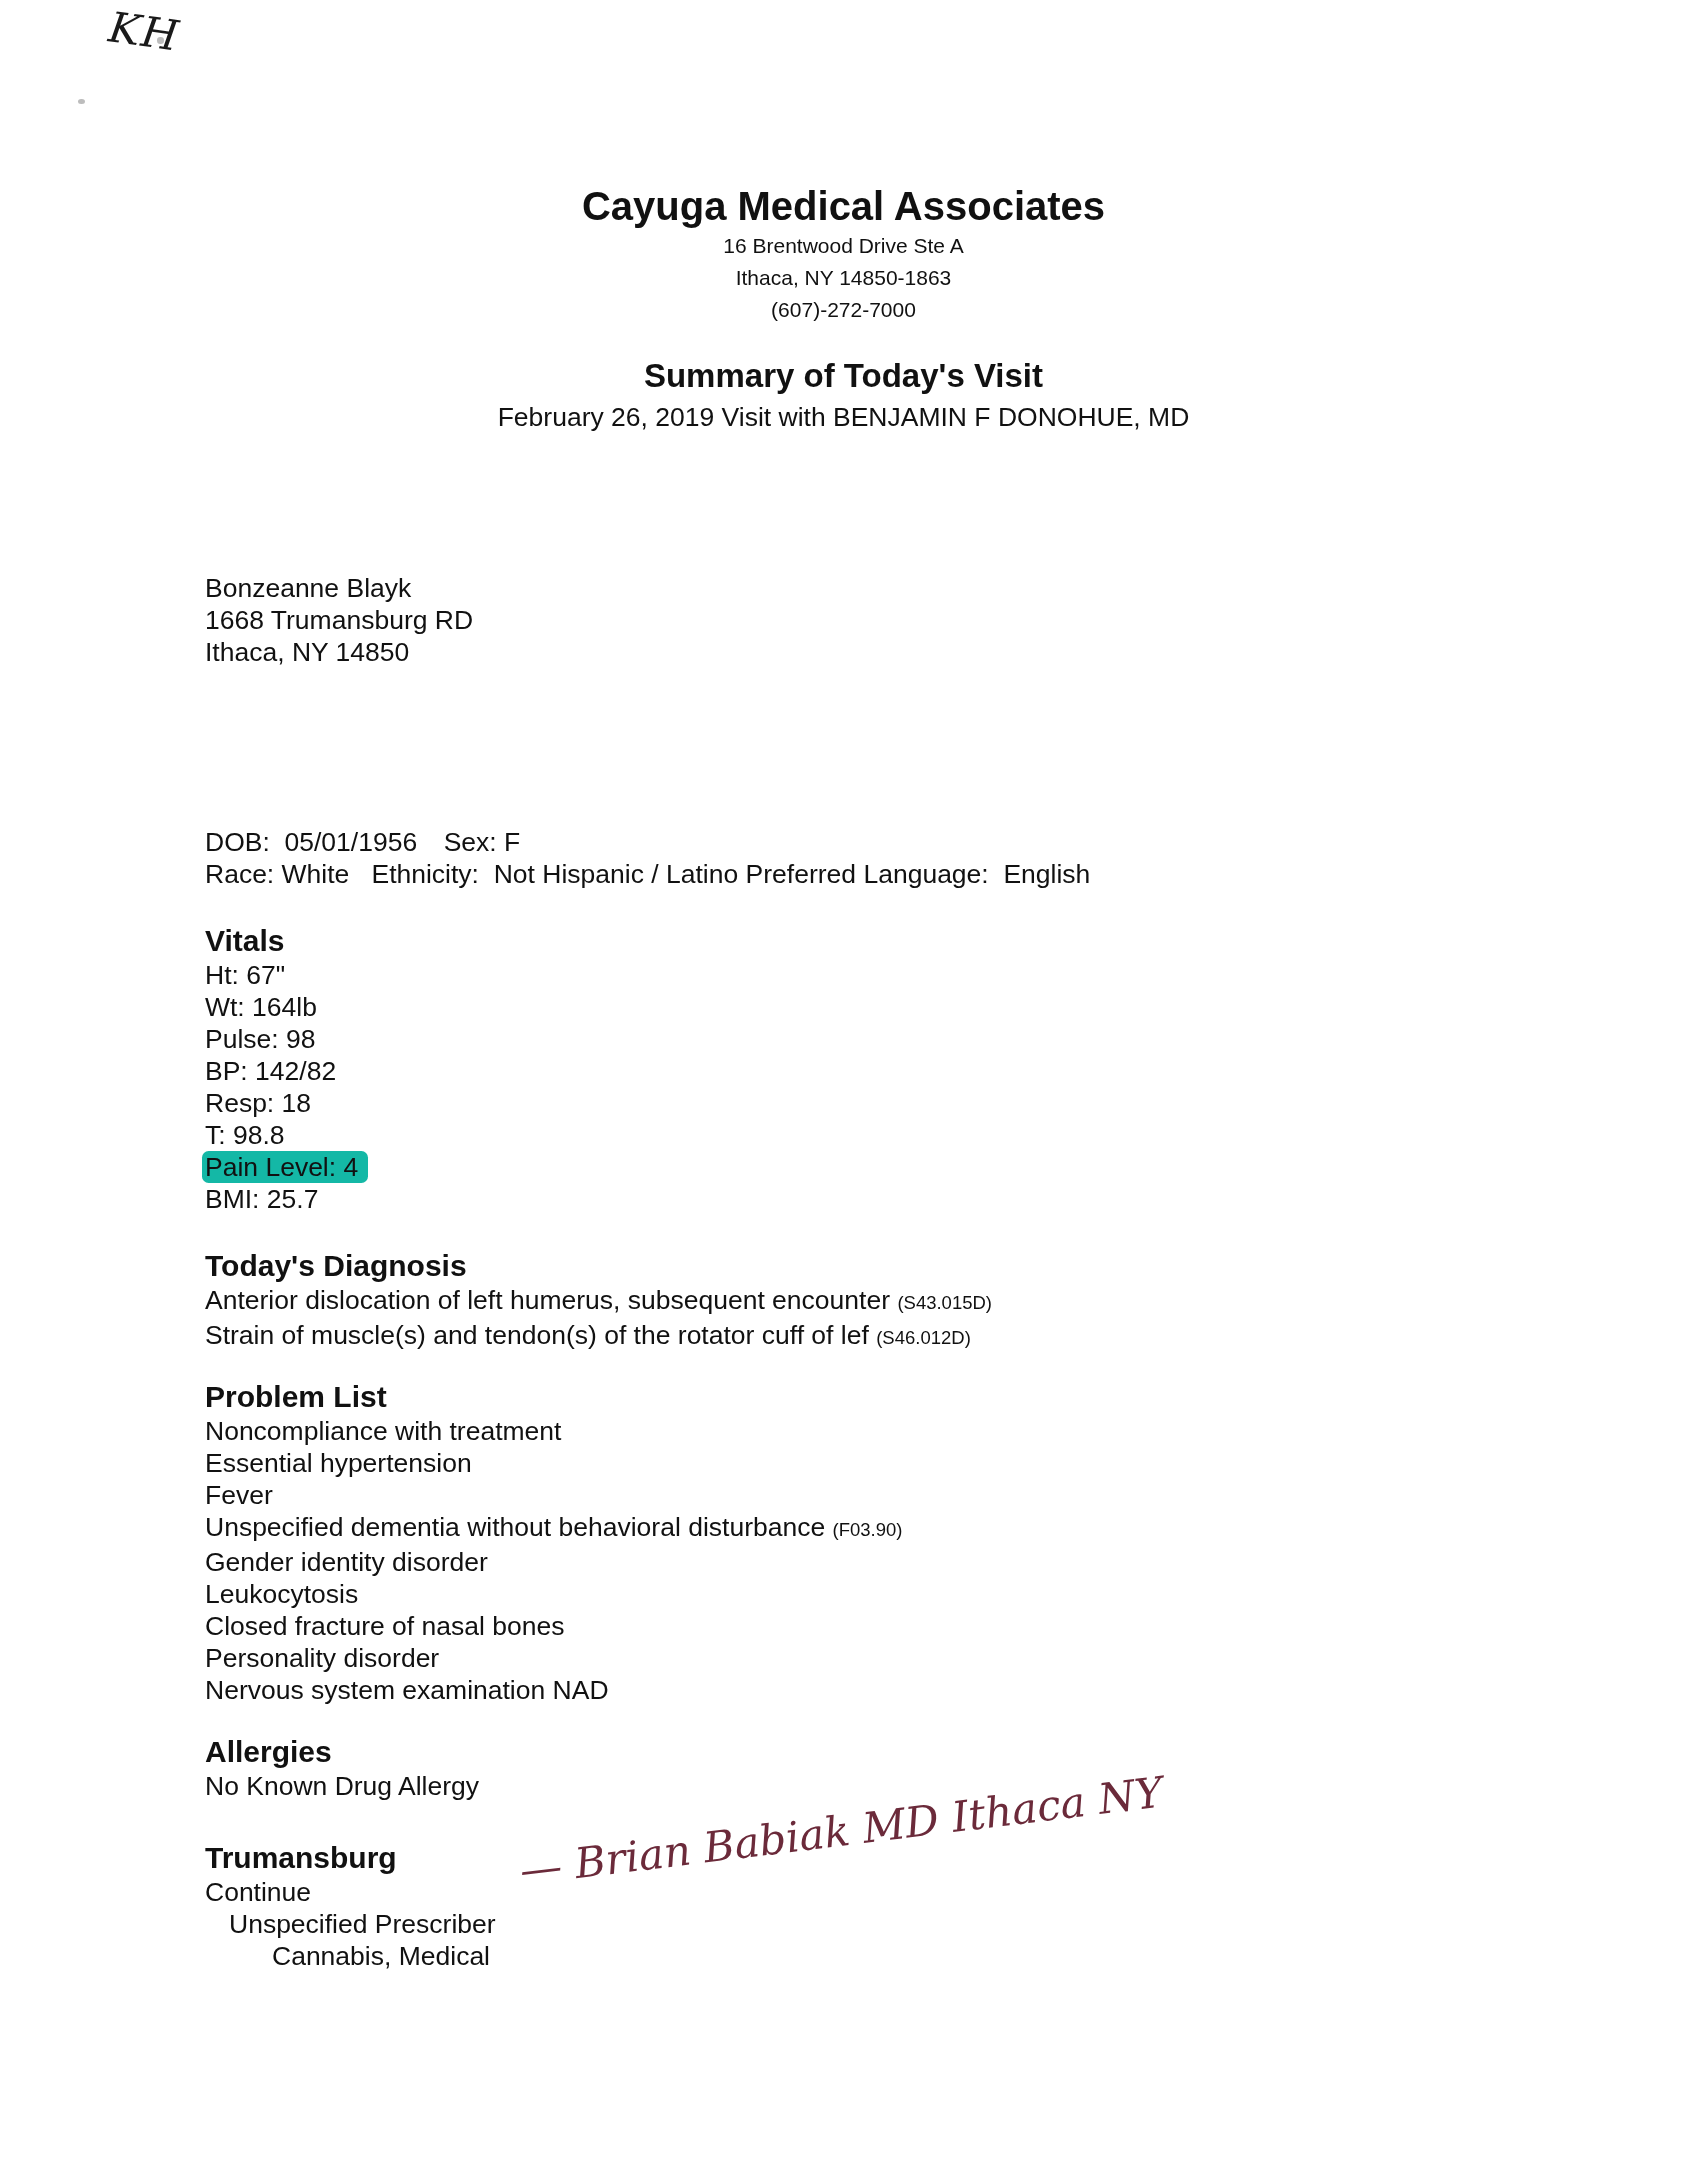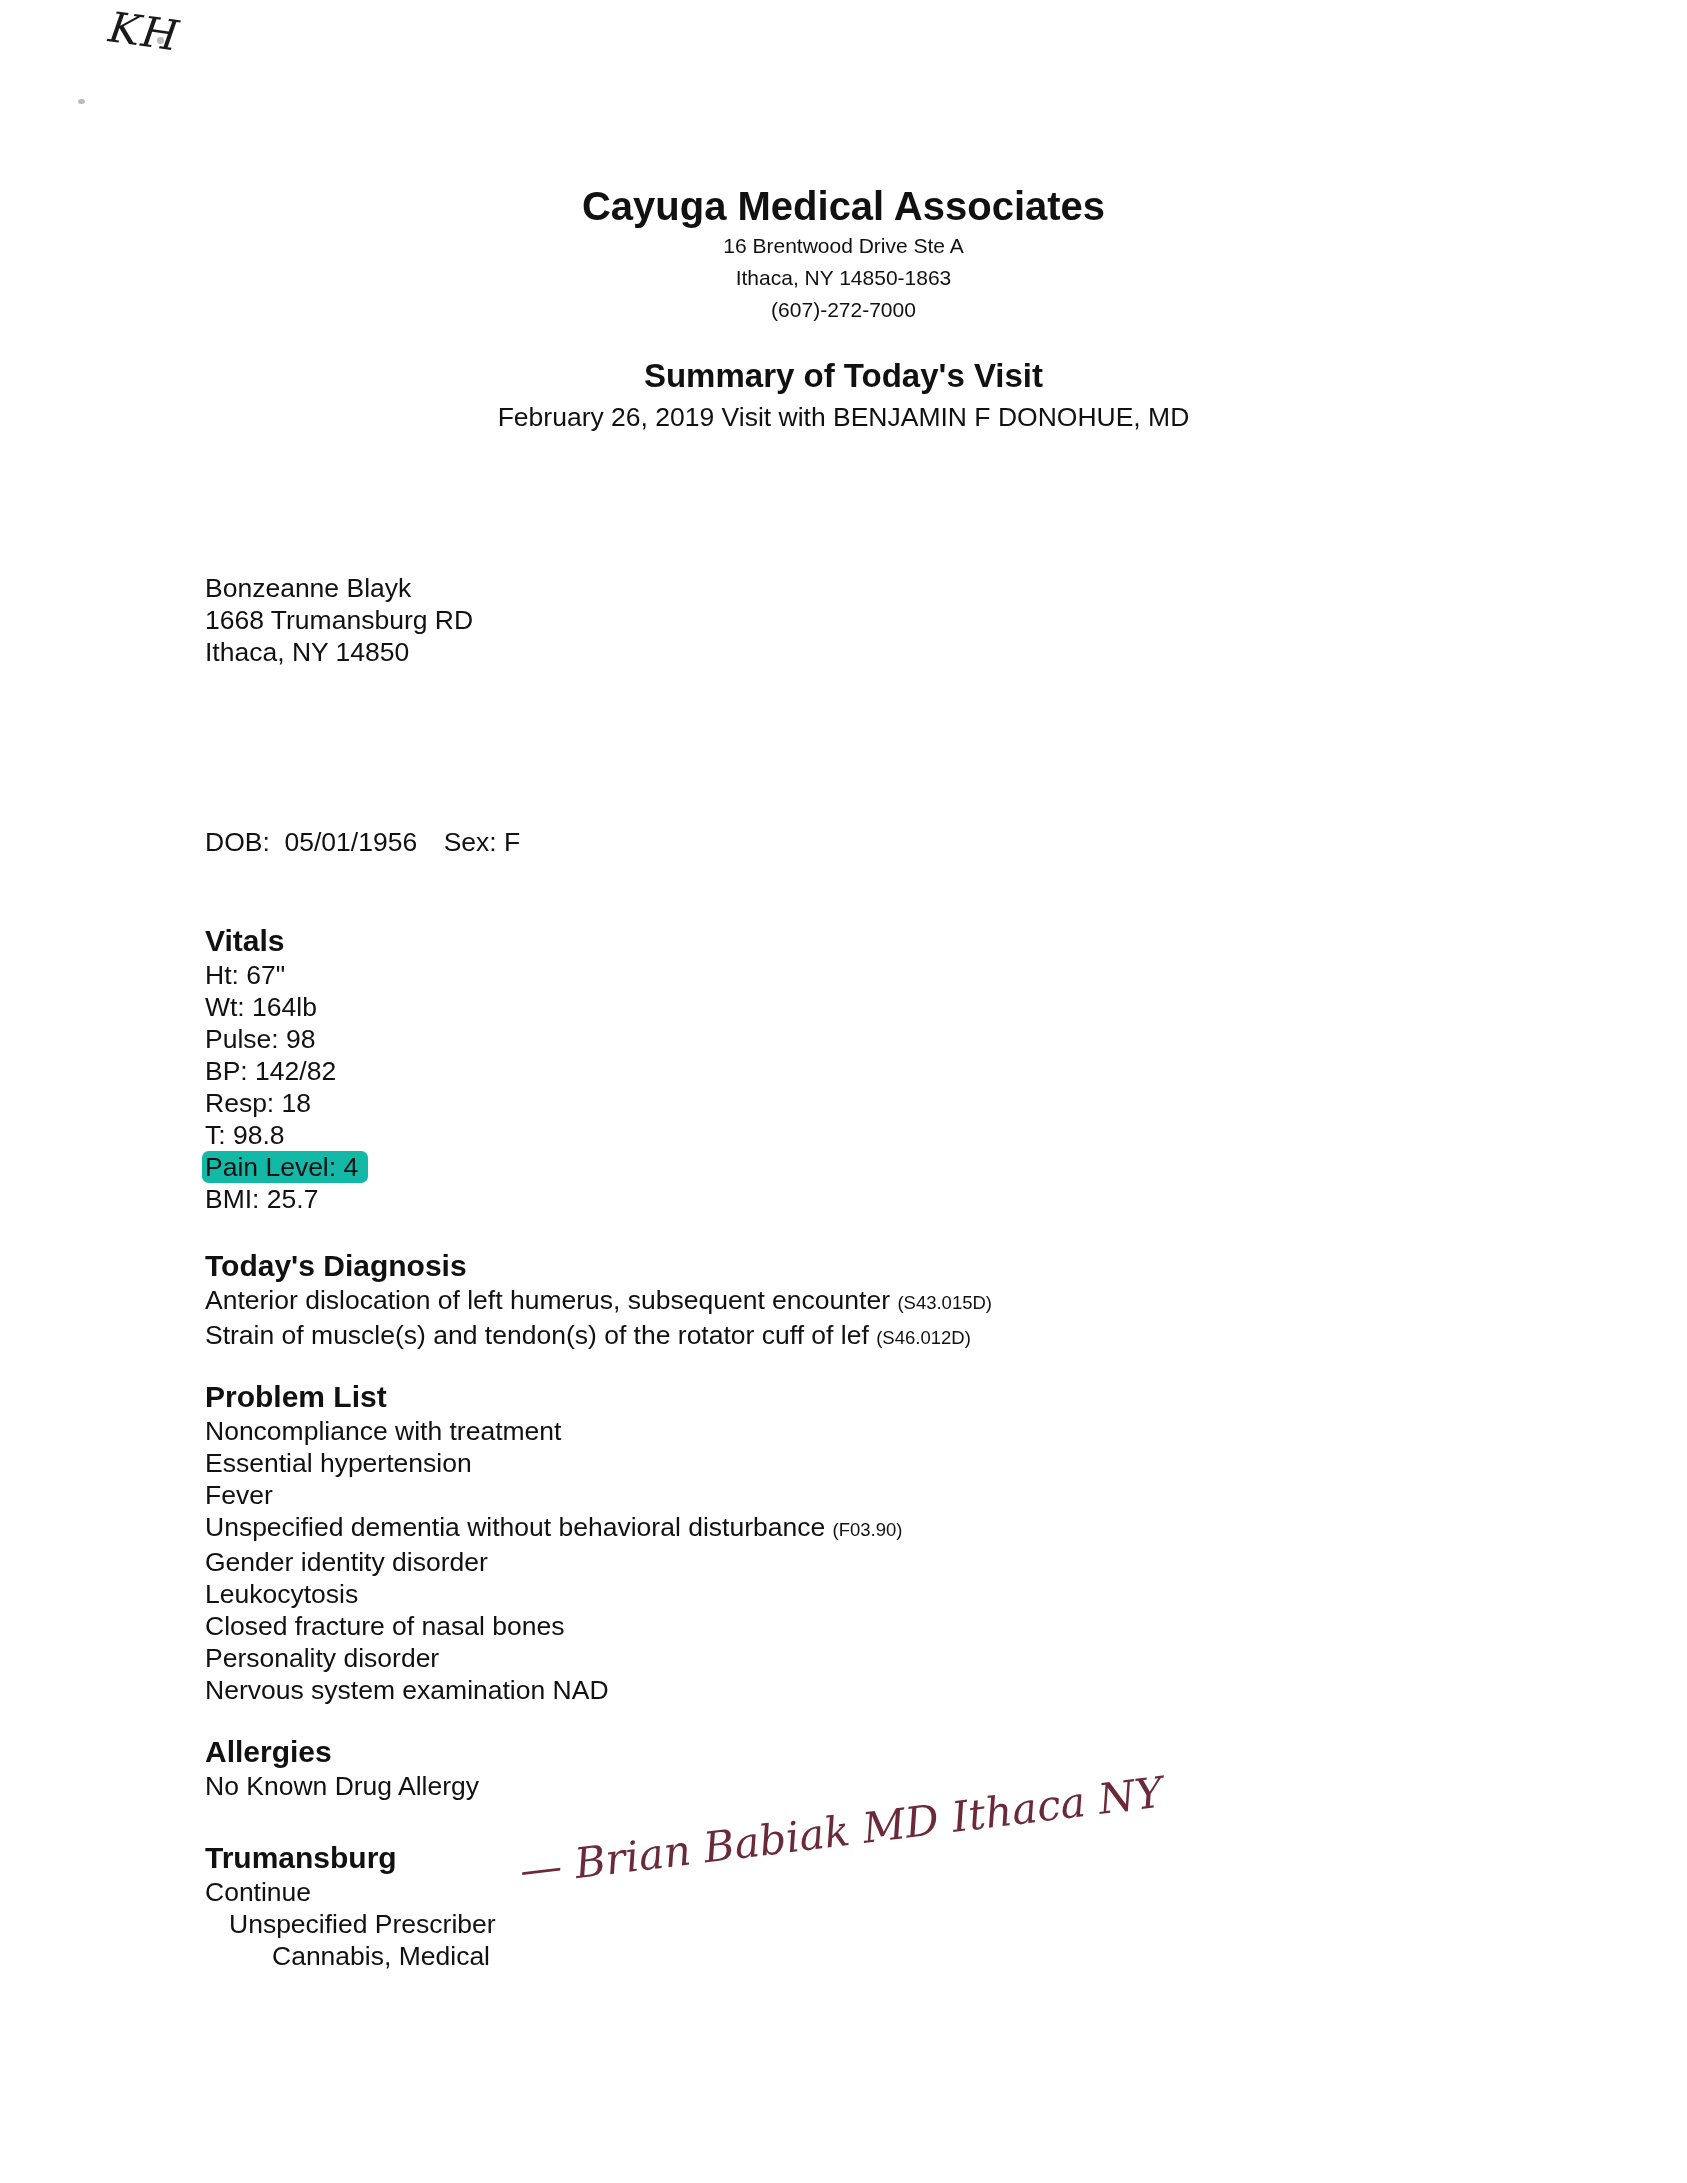--- a/index.html
+++ b/index.html
@@ -68,20 +68,23 @@
 <div class="abs left patient">
   <div>Bonzeanne Blayk</div>
   <div>1668 Trumansburg RD</div>
   <div>Ithaca, NY  14850</div>
 </div>
 
 <div class="abs left demo">
   <div>
     <span>DOB:</span>&nbsp;&nbsp;<span>05/01/1956</span><span class="gap"></span><span>Sex:</span>&nbsp;<span>F</span>
   </div>
+  <div>
+    <span>Race:</span>&nbsp;<span>White</span>&nbsp;&nbsp;&nbsp;<span>Ethnicity:</span>&nbsp;&nbsp;<span>Not Hispanic / Latino</span>&nbsp;<span>Preferred Language:</span>&nbsp;&nbsp;<span>English</span>
+  </div>
 </div>
 
 <div class="abs left vitals">
   <div class="section-title">Vitals</div>
   <div>Ht: 67"</div>
   <div>Wt: 164lb</div>
   <div>Pulse: 98</div>
   <div>BP: 142/82</div>
   <div>Resp: 18</div>
   <div>T: 98.8</div>

